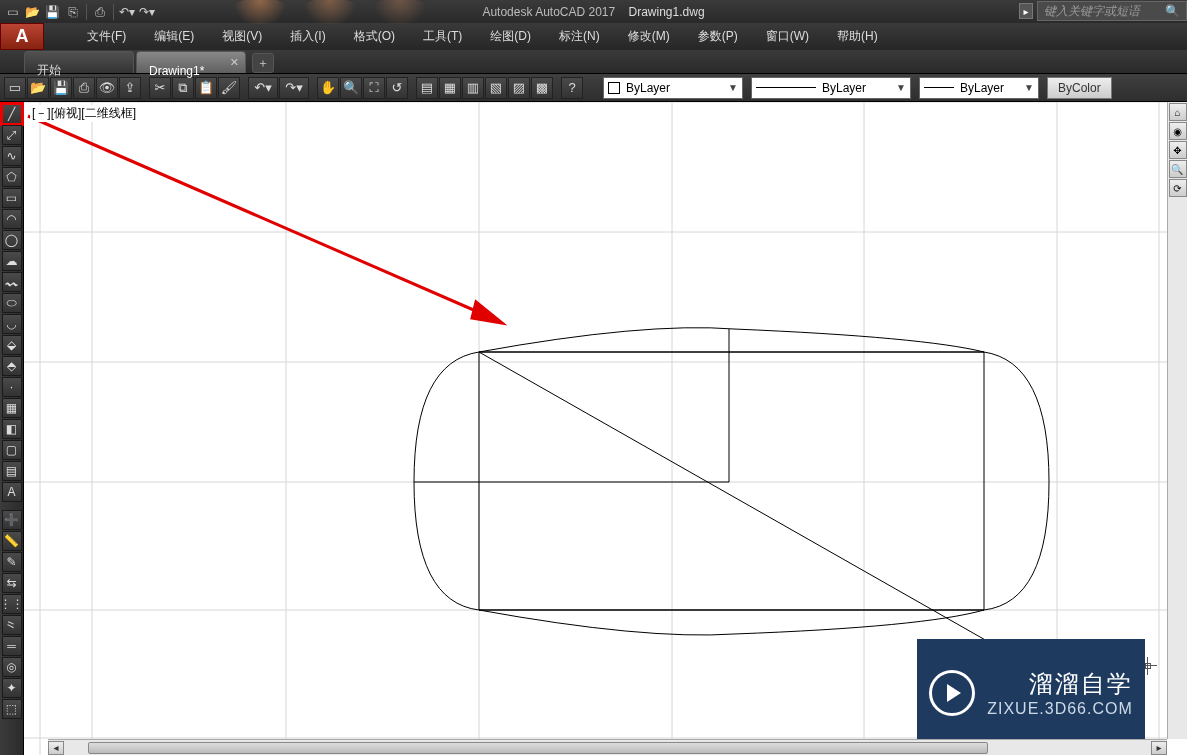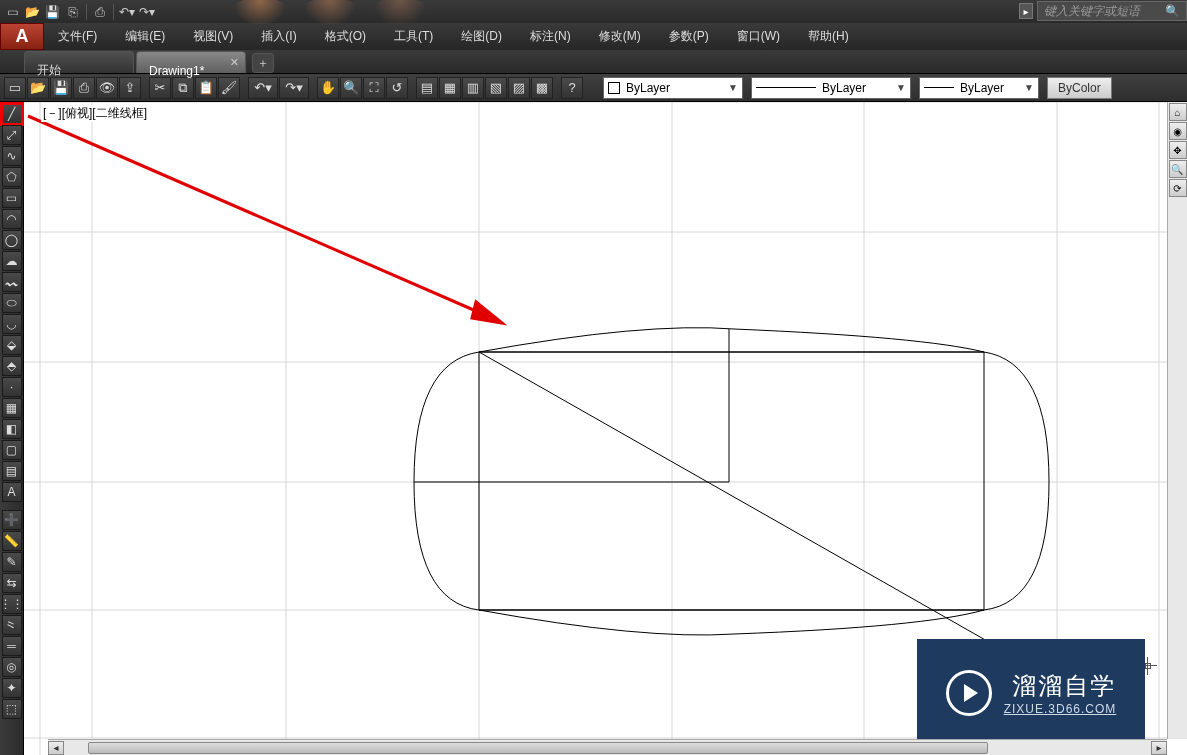--- a/index.html
+++ b/index.html
@@ -13,21 +13,21 @@
 .title-center { position:absolute; left:0; right:0; text-align:center; pointer-events:none; color:#bbb; }
 .title-center .app { color:#bbb; }
 .title-center .doc { color:#ddd; margin-left:10px; }
 .titlebar .arrow-hotspot { position:absolute; right:154px; top:3px; width:14px; height:16px; background:#555; color:#fff; display:flex; align-items:center; justify-content:center; font-size:10px; border:1px solid #777;}
 .titlebar .searchbox { position:absolute; right:0; top:1px; width:150px; height:20px; background:#4a4a4a; border:1px solid #666; color:#999; font-style:italic; padding:0 6px; line-height:18px; display:flex; align-items:center;}
 .titlebar .searchbox .mag { margin-left:auto; font-style:normal; color:#ccc; }
 
 
 .menubar { height: 27px; background: linear-gradient(#3a3a3a,#262626); display:flex; align-items:stretch; }
 .app-logo { width: 44px; height: 27px; background: linear-gradient(#b43,#821); display:flex; align-items:center; justify-content:center; color:#fff; font-weight:bold; font-size:18px; border:1px solid #600;}
-.menubar ul { list-style:none; display:flex; }
+.menubar ul { list-style:none; display:flex;margin-left:29px; }
 .menubar li { padding: 0 14px; display:flex; align-items:center; color:#ddd; cursor:default; }
 
 
 .doctabs { height: 24px; background: linear-gradient(#3a3a3a,#2a2a2a); display:flex; align-items:flex-end; padding-left:24px; border-bottom:1px solid #000;}
 .doctabs .tab { height:22px; min-width:110px; padding:16px 24px 0 12px; background:linear-gradient(#505050,#333); color:#ddd; border:1px solid #555; border-bottom:none; border-radius:4px 4px 0 0; display:flex; align-items:center; position:relative; margin-right:2px;}
 .doctabs .tab.active { background:linear-gradient(#888,#606060); color:#fff; }
 .doctabs .tab .tabx { position:absolute; right:6px; top:4px; font-size:11px; color:#ccc; }
 .doctabs .plus { width:22px; height:20px; background:#444; border:1px solid #555; border-radius:3px; color:#ccc; display:flex; align-items:center; justify-content:center; margin-left:4px;}
 
 
@@ -46,29 +46,29 @@
 
 .workspace { position:absolute; left:0; top:102px; right:0; bottom:0; display:flex; }
 .lefttb { width:24px; background:linear-gradient(to right,#3b3b3b,#2b2b2b); border-right:1px solid #000; display:flex; flex-direction:column; align-items:center; padding-top:2px; gap:1px;}
 .lefttb .lb { width:20px; height:20px; background:linear-gradient(#4a4a4a,#333); border:1px solid #1a1a1a; display:flex; align-items:center; justify-content:center; color:#ddd; font-size:12px;}
 .lefttb .gap { height:6px; }
 .lefttb .lb.hl { outline:2px solid #e00; outline-offset:0; border-color:#e00; }
 
 .canvas-wrap { flex:1; position:relative; background:#fff; }
 .canvas-wrap svg { position:absolute; inset:0; }
 
-.viewport-label { position:absolute; left:17px; top:3px; font-family: SimSun, serif; font-size:13px; color:#000; background:#fff; padding:0 2px;}
+.viewport-label { position:absolute; left:6px; top:3px; font-family: SimSun, serif; font-size:13px; color:#000; background:#fff; padding:0 2px;}
 
 
 .watermark { position:absolute; right:42px; bottom:8px; width:228px; height:108px; background:#1e3a5f; color:#fff; display:flex; align-items:center; justify-content:center; gap:12px; }
 .watermark .playcircle { width:46px; height:46px; border:3px solid #fff; border-radius:50%; display:flex; align-items:center; justify-content:center;}
 .watermark .playcircle::after { content:""; border-left:14px solid #fff; border-top:9px solid transparent; border-bottom:9px solid transparent; margin-left:4px;}
 .watermark .wm-text { display:flex; flex-direction:column; align-items:flex-end; }
 .watermark .wm-text .big { font-size:24px; letter-spacing:2px; font-weight:500;}
-.watermark .wm-text .small { font-size:12px; letter-spacing:1px; color:#cdd9e6;text-decoration:underline;}
+.watermark .wm-text .small { font-size:16px; letter-spacing:1px; color:#cdd9e6;}
 
 
 .hscroll { position:absolute; left:24px; right:20px; bottom:0; height:16px; background:#e8e8e8; border-top:1px solid #aaa; display:flex; align-items:center;}
 .hscroll .thumb { position:absolute; left:40px; width:900px; height:12px; top:2px; background:linear-gradient(#ddd,#bbb); border:1px solid #888; border-radius:2px;}
 .hscroll .arrow { width:16px; height:14px; background:linear-gradient(#eee,#ccc); border:1px solid #888; display:flex; align-items:center; justify-content:center; font-size:10px; color:#333;}
 .hscroll .arrow.right { margin-left:auto; }
 .vscroll { position:absolute; right:0; top:0; bottom:16px; width:20px; background:#e8e8e8; border-left:1px solid #aaa;}
 .vscroll .nav { width:18px; height:18px; margin:1px auto; background:linear-gradient(#eee,#ccc); border:1px solid #888; display:flex; align-items:center; justify-content:center; font-size:10px;}
 
 
@@ -94,20 +94,24 @@
   <div class="qat">
     <div class="qbtn">▭</div>
     <div class="qbtn">📂</div>
     <div class="qbtn">💾</div>
     <div class="qbtn">⎘</div>
     <div class="sep"></div>
     <div class="qbtn">⎙</div>
     <div class="sep"></div>
     <div class="qbtn wide">↶▾</div>
     <div class="qbtn wide">↷▾</div>
+  </div>
+  <div class="title-center">
+    <span class="app">Autodesk AutoCAD 2017</span>
+    <span class="doc">Drawing1.dwg</span>
   </div>
   <div class="arrow-hotspot">▸</div>
   <div class="searchbox">
     <span>键入关键字或短语</span>
     <span class="mag">🔍</span>
   </div>
 </div>
 
 <div class="menubar">
   <div class="app-logo">A</div>

